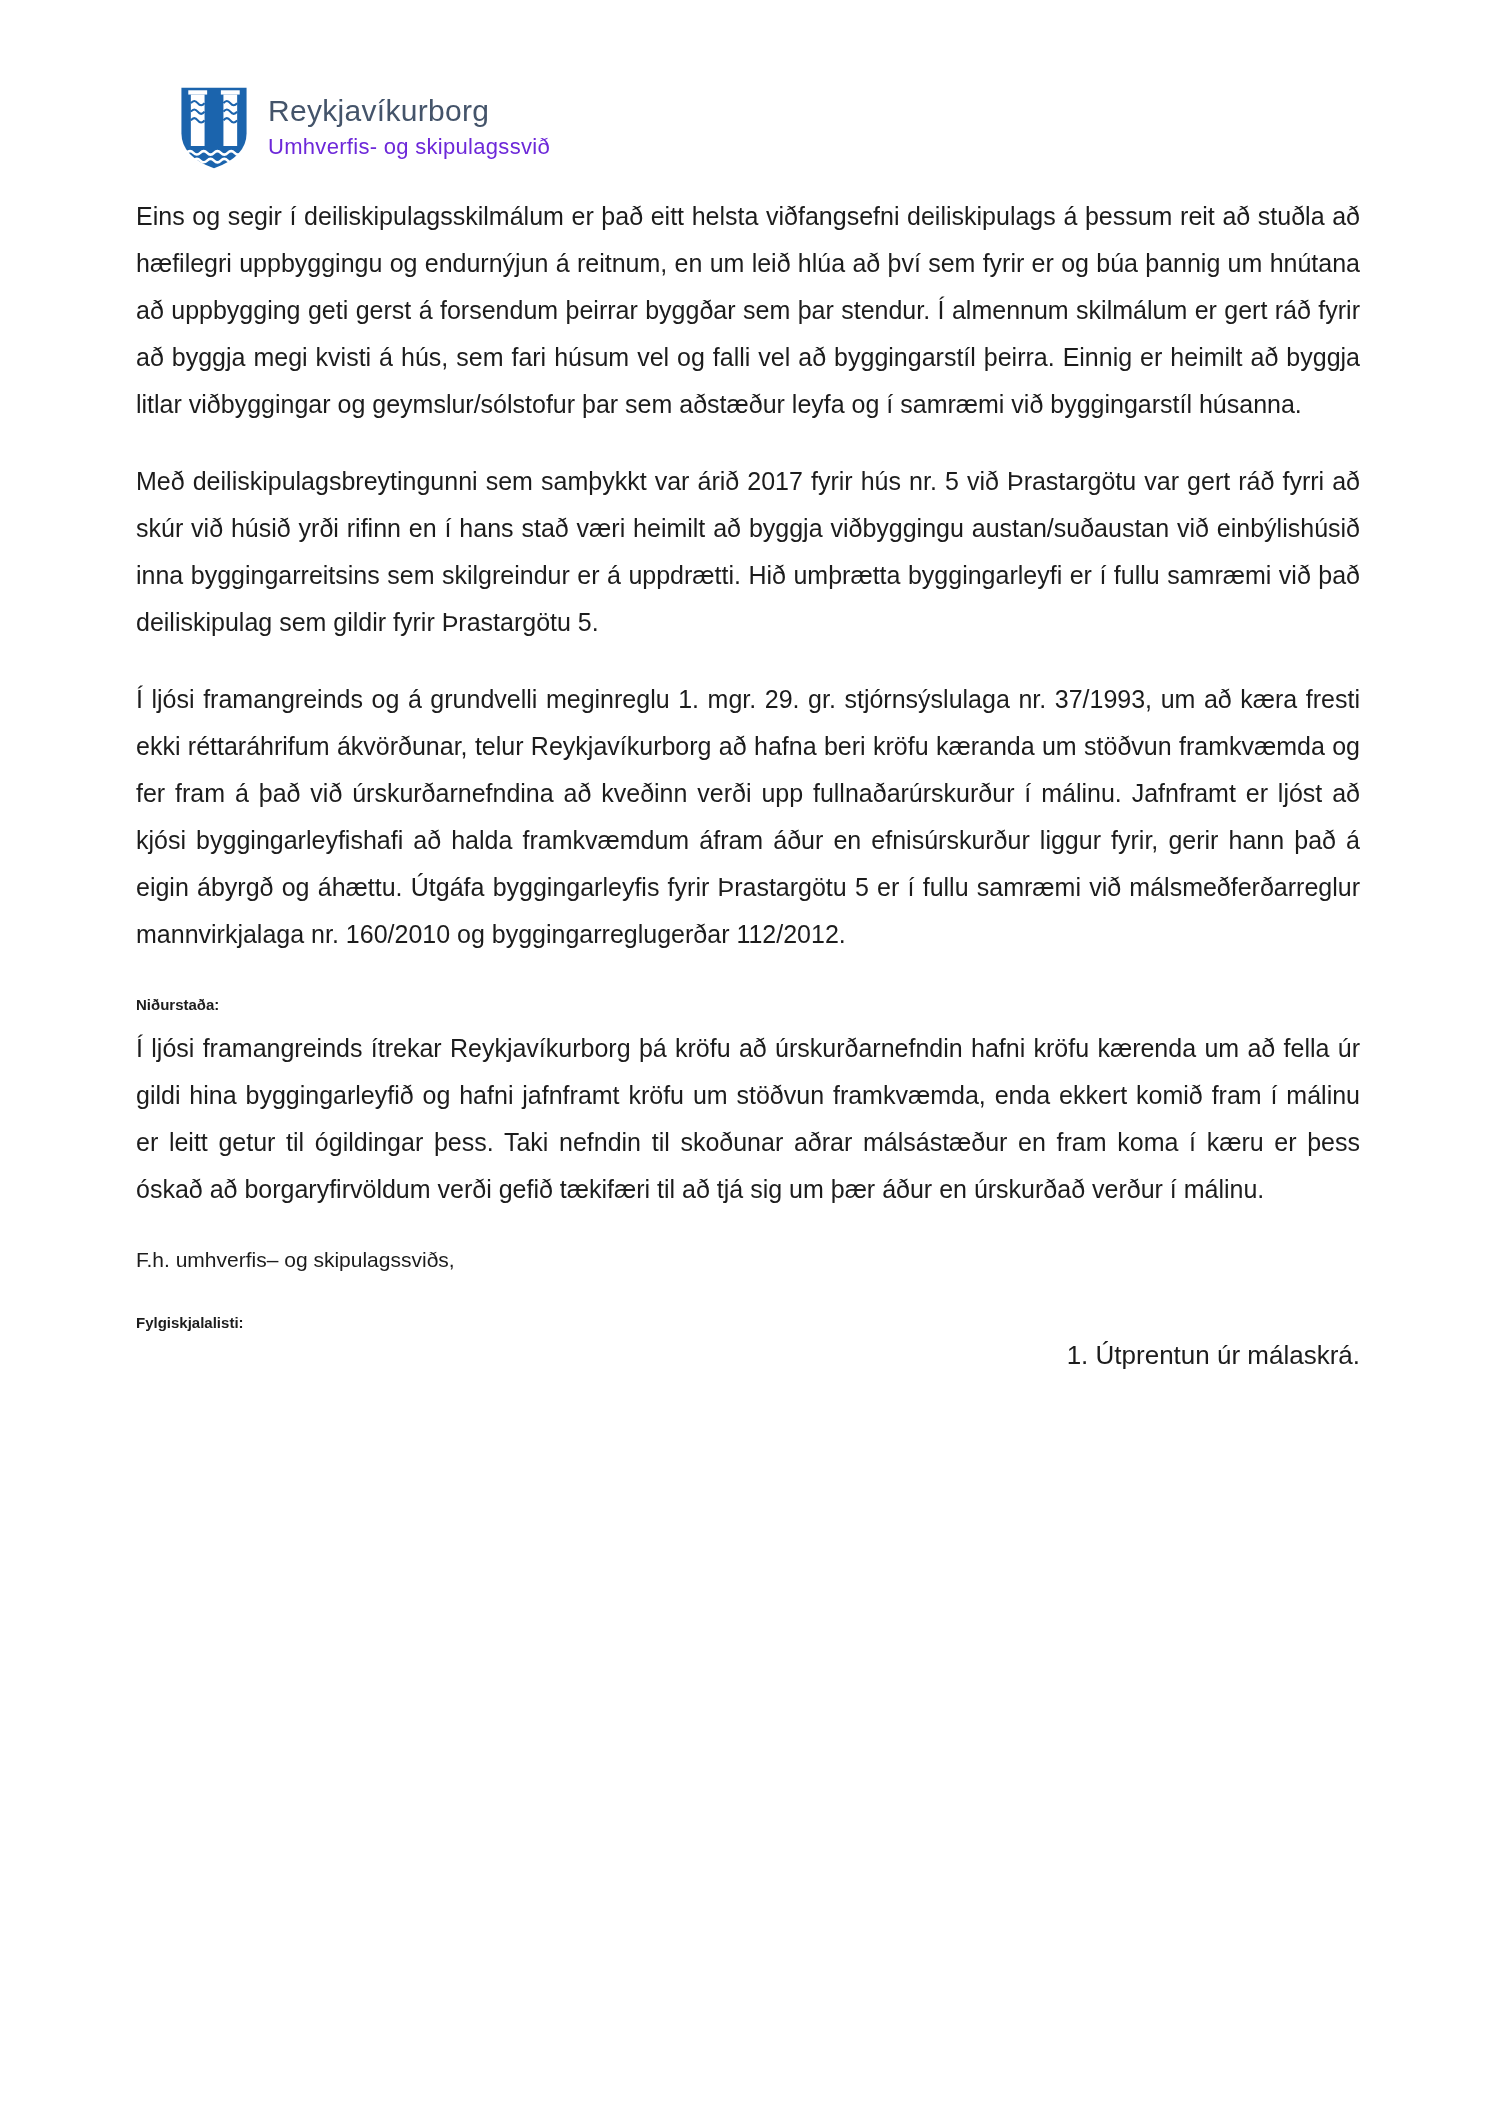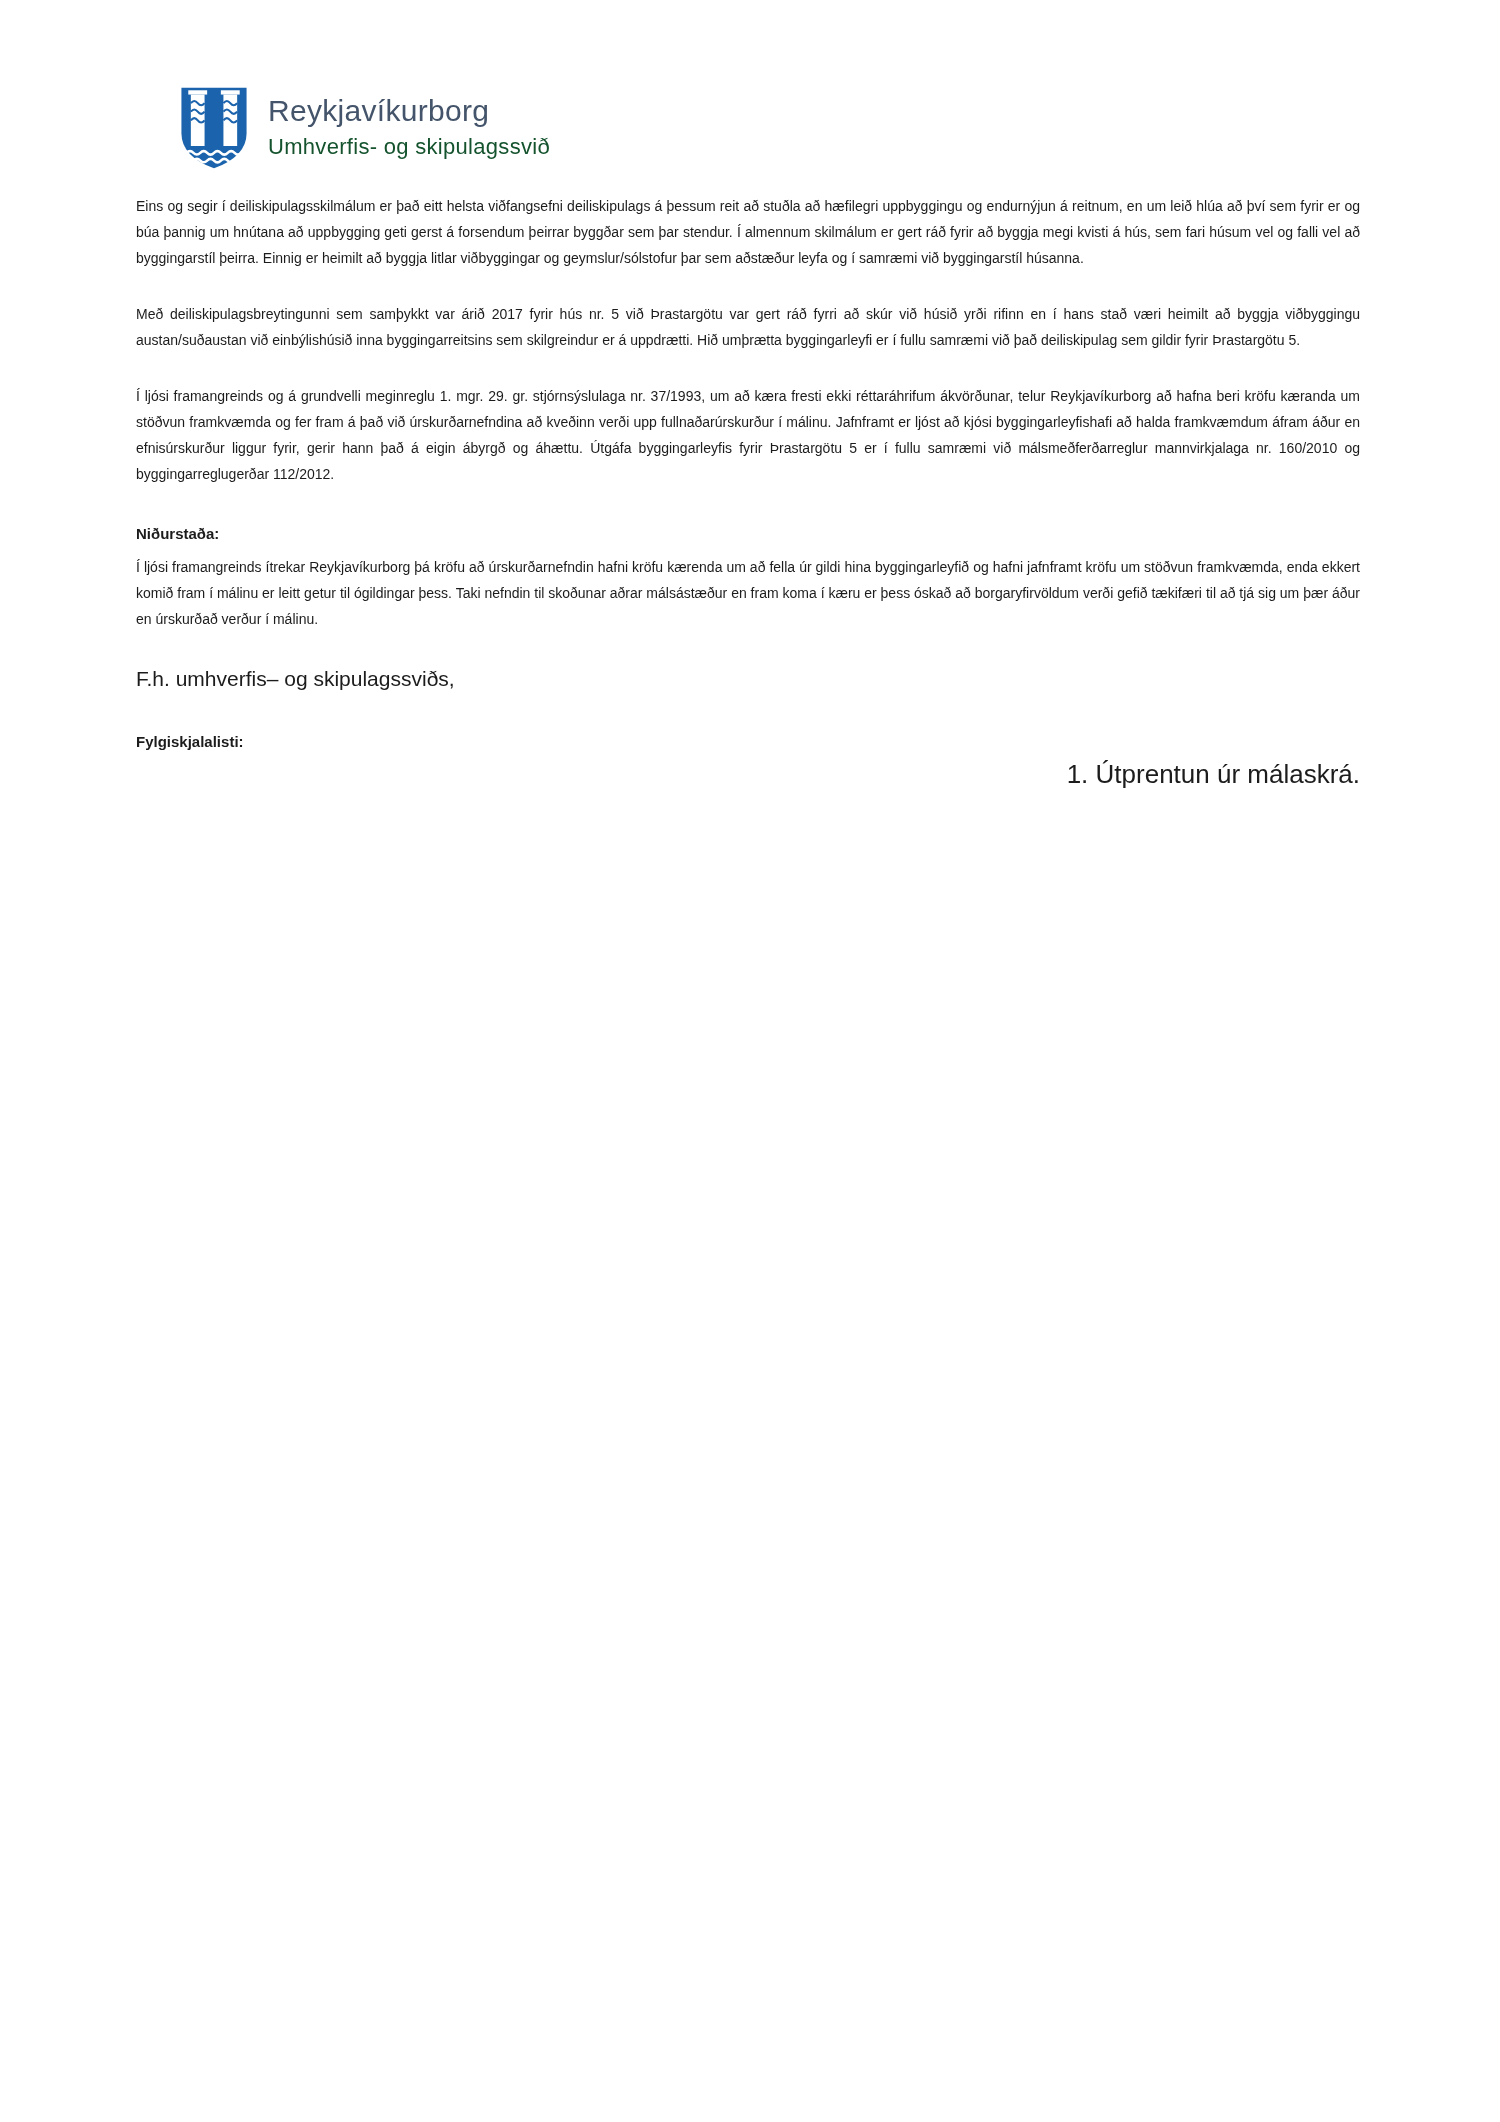--- a/index.html
+++ b/index.html
@@ -23,27 +23,27 @@
   .logo svg { display: block; }
   .org-block { padding-top: 9px; }
   .org-name {
     font-size: 30px;
     line-height: 1.1;
     color: #44546A;
     letter-spacing: 0.3px;
   }
   .org-dept {
     font-size: 22px;
-    color: #14532d;
+    color: #6d28d9;
     margin-top: 7px;
     letter-spacing: 0.3px;
   }
   .para {
-    font-size: 14px;
-    line-height: 26px;
+    font-size: 25px;
+    line-height: 47px;
     text-align: justify;
     margin: 0 0 30px 0;
   }
   .heading {
     font-size: 15px;
     line-height: 33px;
     font-weight: bold;
     margin: 28px 0 0 0;
   }
   .conclusion-para { margin-top: 4px; }

